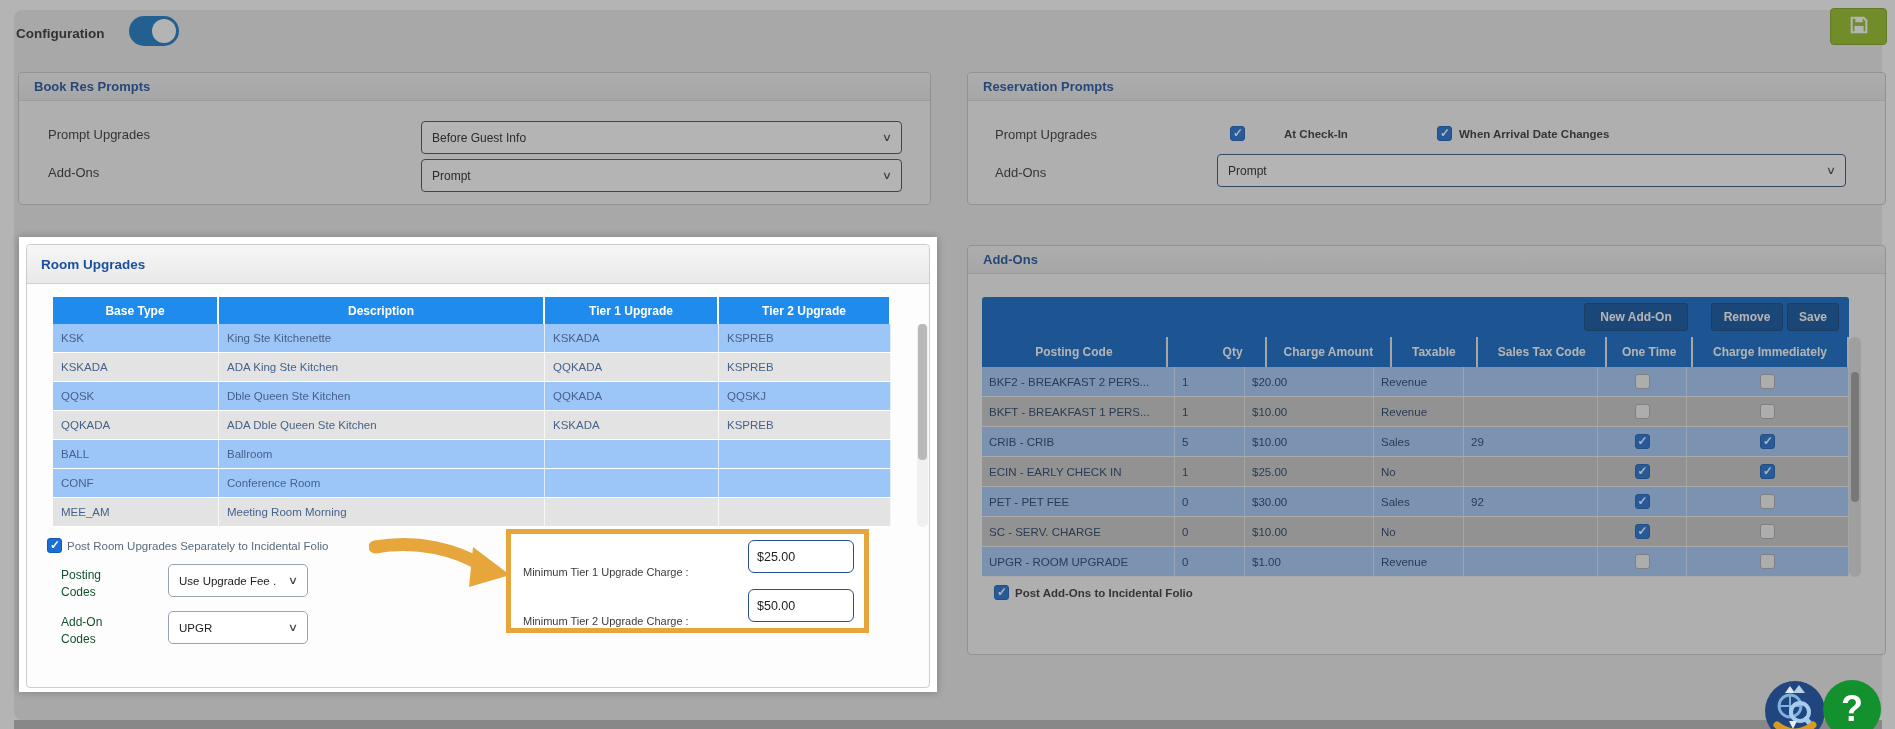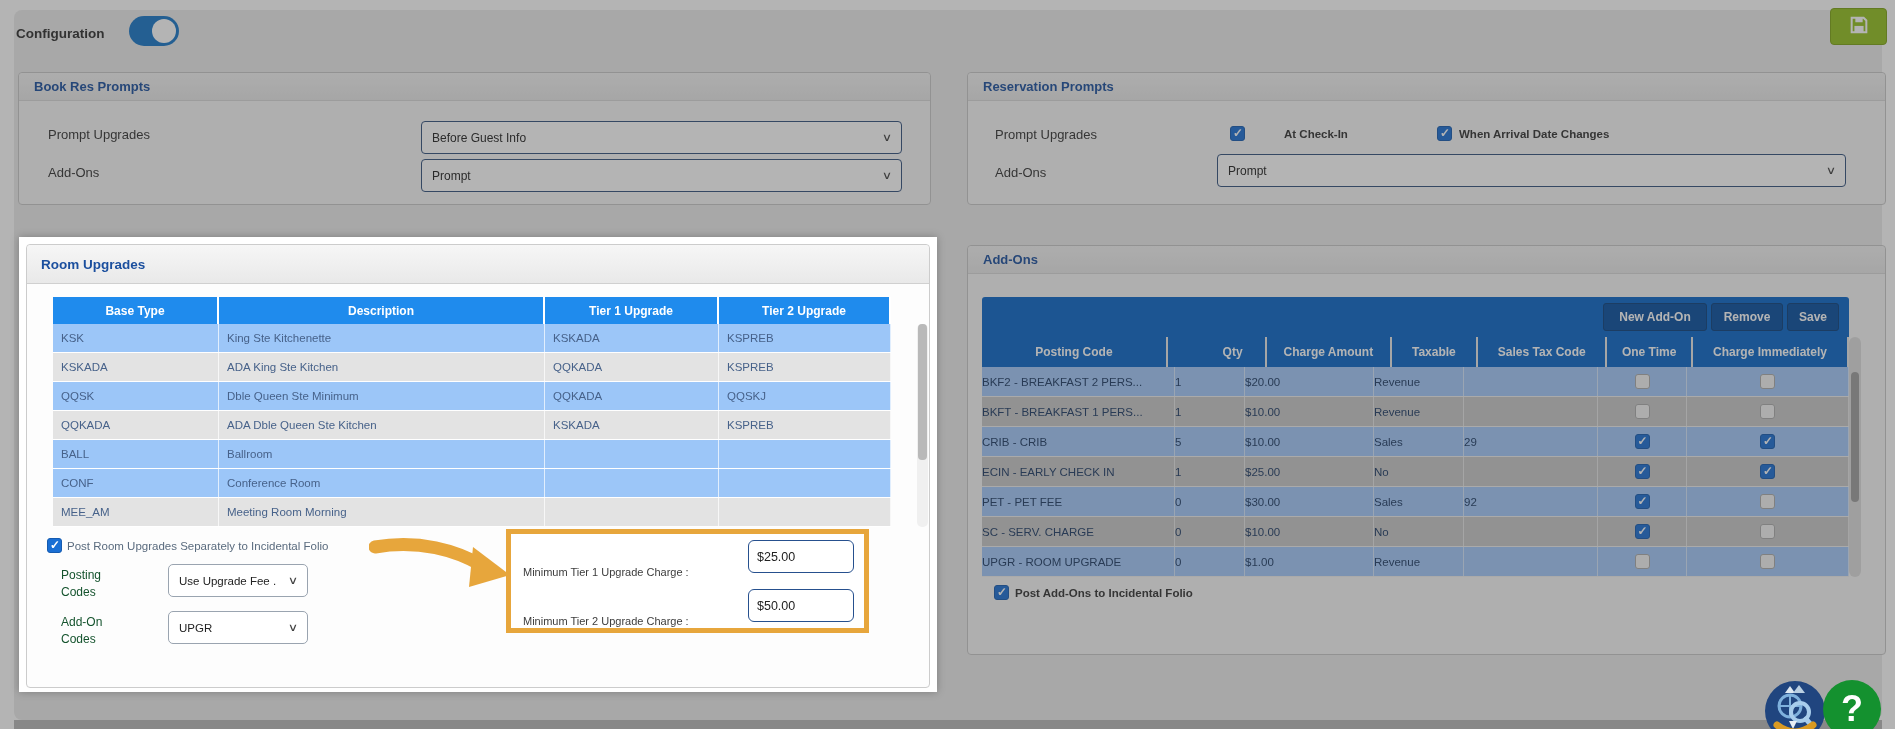--- a/index.html
+++ b/index.html
@@ -35,21 +35,21 @@
   
   .ao-table { position:absolute; left:14px; top:51px; width:879px; }
   .ao-toolbar { position:absolute; left:0; top:0; width:867px; height:40px; background:#0a66c8; border-radius:3px 3px 0 0; }
   .ao-btn { position:absolute; top:6px; height:28px; background:#084e9e; border:1px solid #0a3f7c; border-radius:3px; color:#ffffff; font-size:12px; font-weight:bold; display:flex; align-items:center; justify-content:center; }
   .ao-head { position:absolute; left:0; top:40px; width:867px; height:30px; background:#0a66c8; display:flex; }
   .ao-head .hc { height:100%; display:flex; align-items:center; justify-content:center; color:#ffffff; font-size:12px; font-weight:bold; border-right:2px solid #e8e8e8; }
   .ao-rows { position:absolute; left:0; top:70px; width:867px; }
   .ao-row { display:flex; height:30px; border-bottom:1px solid #efefef; }
   .ao-row.alt-blue { background:#a3c9fa; }
   .ao-row.alt-gray { background:#c9c9c9; }
-  .ao-row .c { height:100%; display:flex; align-items:center; font-size:11.5px; color:#1f3c66; border-right:1px solid rgba(255,255,255,.55); overflow:hidden; white-space:nowrap; }
+  .ao-row .c { height:100%; display:flex; align-items:center; padding-left:7px; font-size:11.5px; color:#1f3c66; border-right:1px solid rgba(255,255,255,.55); overflow:hidden; white-space:nowrap; }
   .ao-row .c.center { justify-content:center; padding-left:0; }
   .ao-scroll { position:absolute; left:867px; top:40px; width:12px; height:240px; background:#dedede; border-radius:6px; }
   .ao-scroll .thumb { position:absolute; left:2px; top:35px; width:8px; height:130px; background:#9f9f9f; border-radius:4px; }
 
   
   .overlay { position:absolute; left:0; top:0; width:1895px; height:729px; background:rgba(58,58,58,0.38); z-index:5; pointer-events:none; }
   .spotlight { position:absolute; left:19px; top:237px; width:918px; height:455px; background:#ffffff; z-index:10; box-shadow:0 0 8px rgba(0,0,0,0.25); }
   .ru-panel { position:absolute; left:7px; top:7px; width:904px; height:444px; background:#fdfdfd; border:1px solid #cccccc; border-radius:4px; }
   .ru-header { height:39px; background:linear-gradient(#f6f6f6,#e9e9e9); border-bottom:1px solid #d0d0d0; border-radius:4px 4px 0 0; display:flex; align-items:center; padding-left:14px; }
   .ru-title { color:#1b4f9e; font-weight:bold; font-size:13.5px; }
@@ -131,21 +131,21 @@
       <span class="chev">∨</span>
     </div>
   </div>
 
   <div class="panel" style="left:967px; top:245px; width:919px; height:410px;">
     <div class="panel-header">
       <span class="panel-title">Add-Ons</span>
     </div>
     <div class="ao-table">
       <div class="ao-toolbar">
-        <div class="ao-btn" style="left:621px; width:104px;">New Add-On</div>
+        <div class="ao-btn" style="left:602px; width:104px;">New Add-On</div>
         <div class="ao-btn" style="left:729px; width:72px;">Remove</div>
         <div class="ao-btn" style="left:805px; width:52px;">Save</div>
       </div>
       <div class="ao-head" id="ao-head">
           <div class="hc" style="width: 193px;">Posting Code</div>
           <div class="hc" style="width: 70px; margin-left: 32px;">Qty</div>
           <div class="hc" style="width: 129px;">Charge Amount</div>
           <div class="hc" style="width: 90px;">Taxable</div>
           <div class="hc" style="width: 134px;">Sales Tax Code</div>
           <div class="hc" style="width: 89px;">One Time</div>
@@ -275,21 +275,21 @@
               <div class="c" style="width: 172px;">KSPREB</div>
             </div>
             <div class="ru-row alt-gray">
               <div class="c" style="width: 166px;">KSKADA</div>
               <div class="c" style="width: 326px;">ADA King Ste Kitchen</div>
               <div class="c" style="width: 174px;">QQKADA</div>
               <div class="c" style="width: 172px;">KSPREB</div>
             </div>
             <div class="ru-row alt-blue">
               <div class="c" style="width: 166px;">QQSK</div>
-              <div class="c" style="width: 326px;">Dble Queen Ste Minimum</div>
+              <div class="c" style="width: 326px;">Dble Queen Ste Kitchen</div>
               <div class="c" style="width: 174px;">QQKADA</div>
               <div class="c" style="width: 172px;">QQSKJ</div>
             </div>
             <div class="ru-row alt-gray">
               <div class="c" style="width: 166px;">QQKADA</div>
               <div class="c" style="width: 326px;">ADA Dble Queen Ste Kitchen</div>
               <div class="c" style="width: 174px;">KSKADA</div>
               <div class="c" style="width: 172px;">KSPREB</div>
             </div>
             <div class="ru-row alt-blue">

